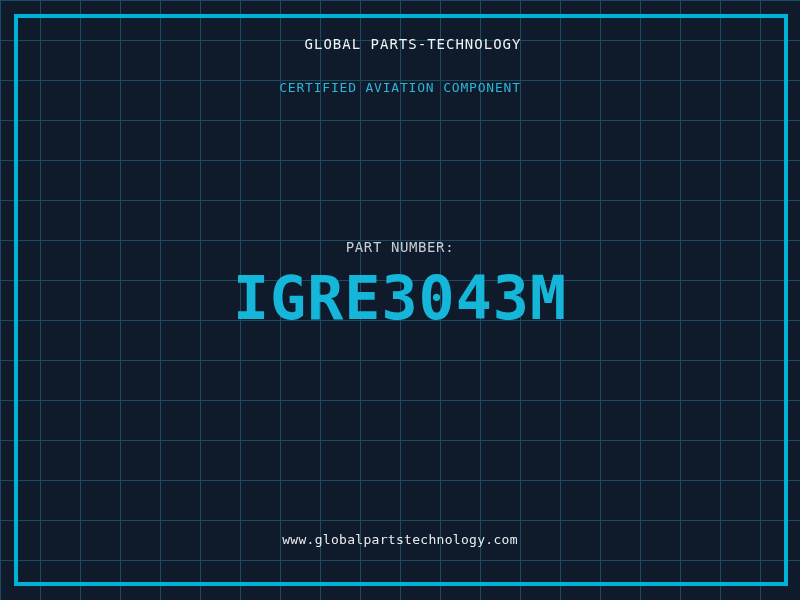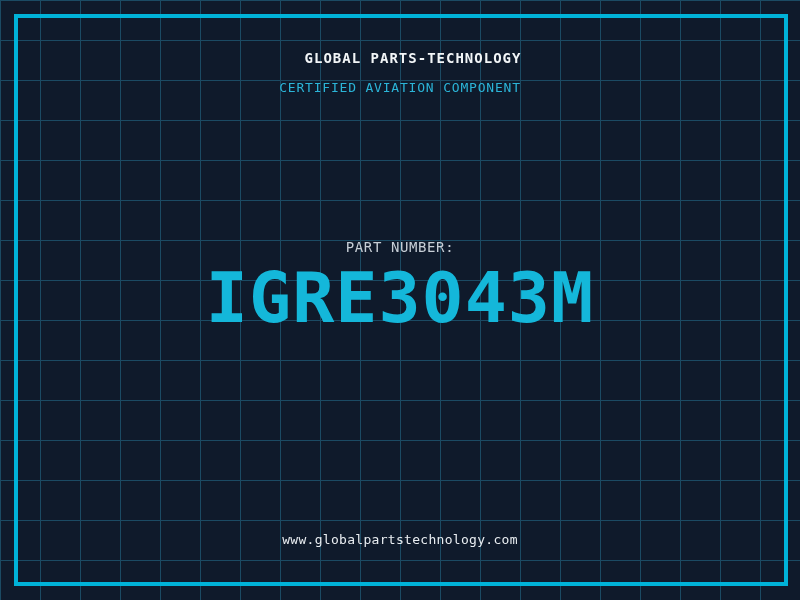--- a/index.html
+++ b/index.html
@@ -29,24 +29,24 @@
     border: 4px solid var(--frame);
     pointer-events: none;
   }
   .line {
     position: absolute;
     left: 0; right: 0;
     text-align: center;
     white-space: pre;
   }
   .brand-title {
-    top: 50px;
+    top: 36px;
     line-height: 16px;
     font-size: 14px;
-    font-weight: bold;
+    font-weight: normal;
     letter-spacing: 1px;
     color: var(--title-text);
     padding-left: 26px;
   }
   .certification-subtitle {
     top: 80px;
     line-height: 16px;
     font-size: 13px;
     letter-spacing: 0.8px;
     color: var(--subtitle-text);
@@ -54,21 +54,21 @@
   .part-number-label {
     top: 239px;
     line-height: 16px;
     font-size: 14px;
     letter-spacing: 0.6px;
     color: var(--label-text);
   }
   .part-number-value {
     top: 261px;
     line-height: 74px;
-    font-size: 70px;
+    font-size: 60px;
     font-weight: bold;
     letter-spacing: 1px;
     color: var(--part-number-text);
   }
   .website-url {
     top: 532px;
     line-height: 16px;
     font-size: 13px;
     letter-spacing: 0.3px;
     color: var(--url-text);

